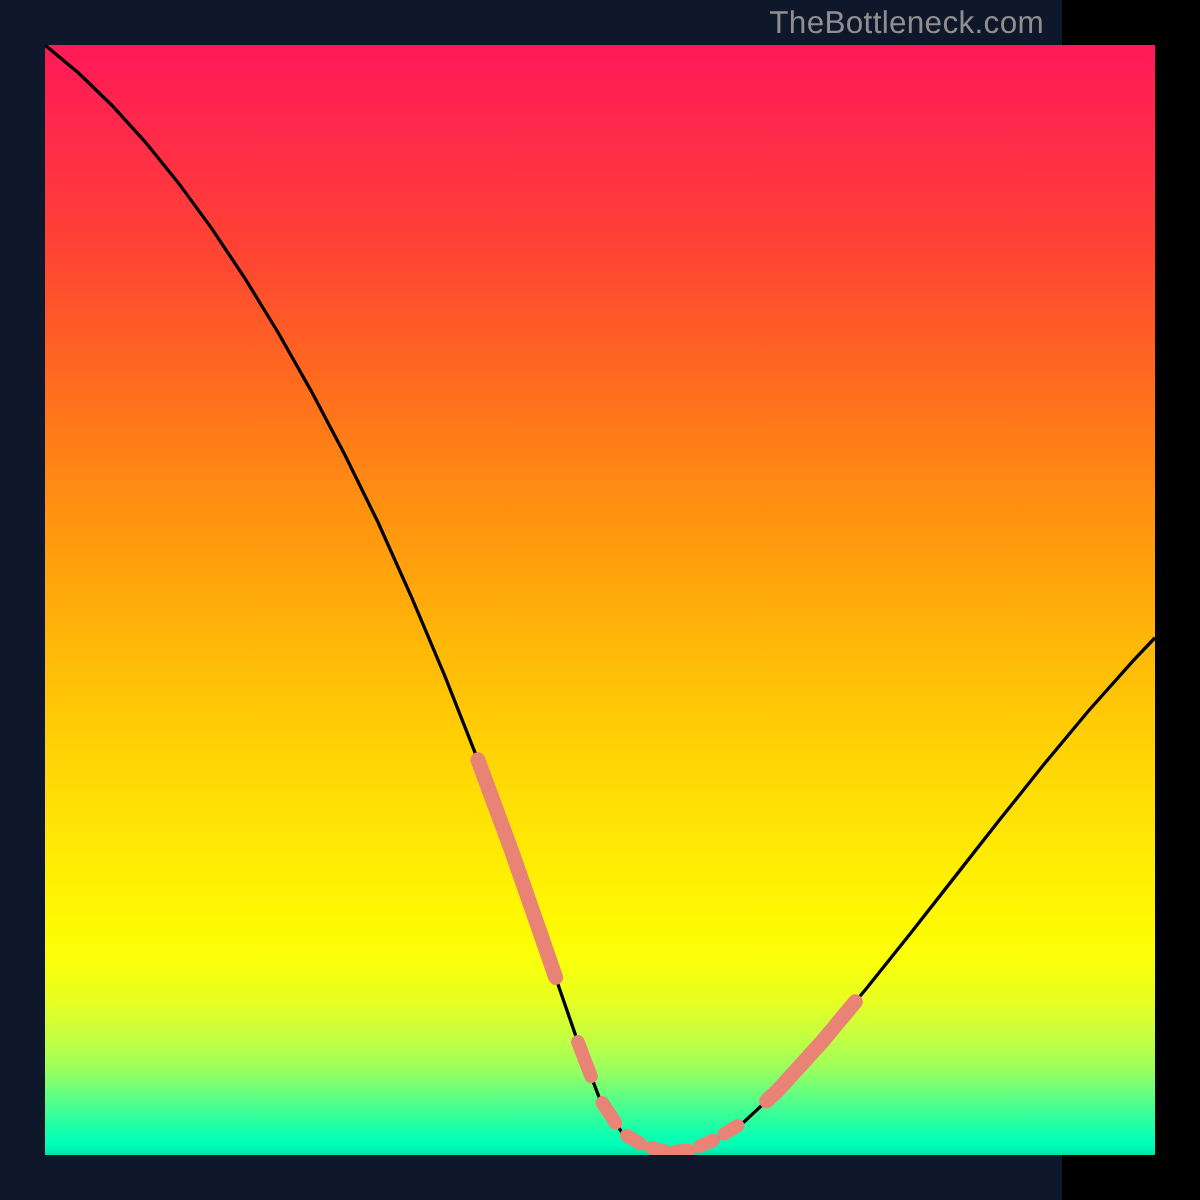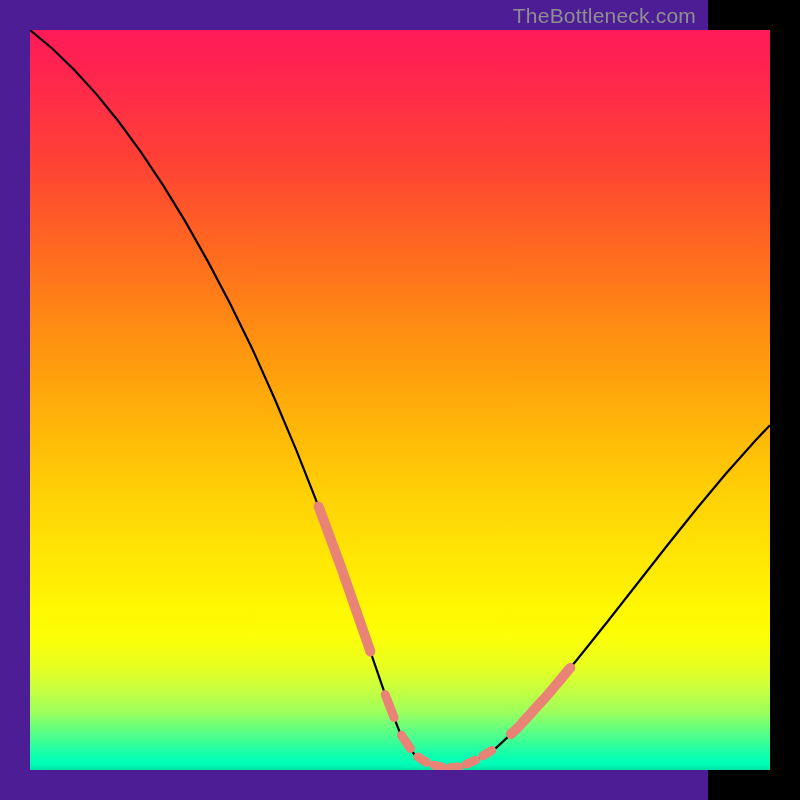--- a/index.html
+++ b/index.html
@@ -1,21 +1,21 @@
 <!DOCTYPE html>
 <html><head>
 <meta charset="utf-8">
 <style>
   * { margin: 0; padding: 0; box-sizing: border-box; }
   html, body { width: 800px; height: 800px; overflow: hidden; background: #000; }
   .frame {
     position: relative;
     width: 708px;
     height: 800px;
-    background: #4c1d95;
+    background: #0f172a;
   }
   .plot {
     position: absolute;
     left: 30px;
     top: 30px;
     width: 740px;
     height: 740px;
     background: linear-gradient(to bottom,
       #ff1a58 0%,
       #ff2a4a 8%,

